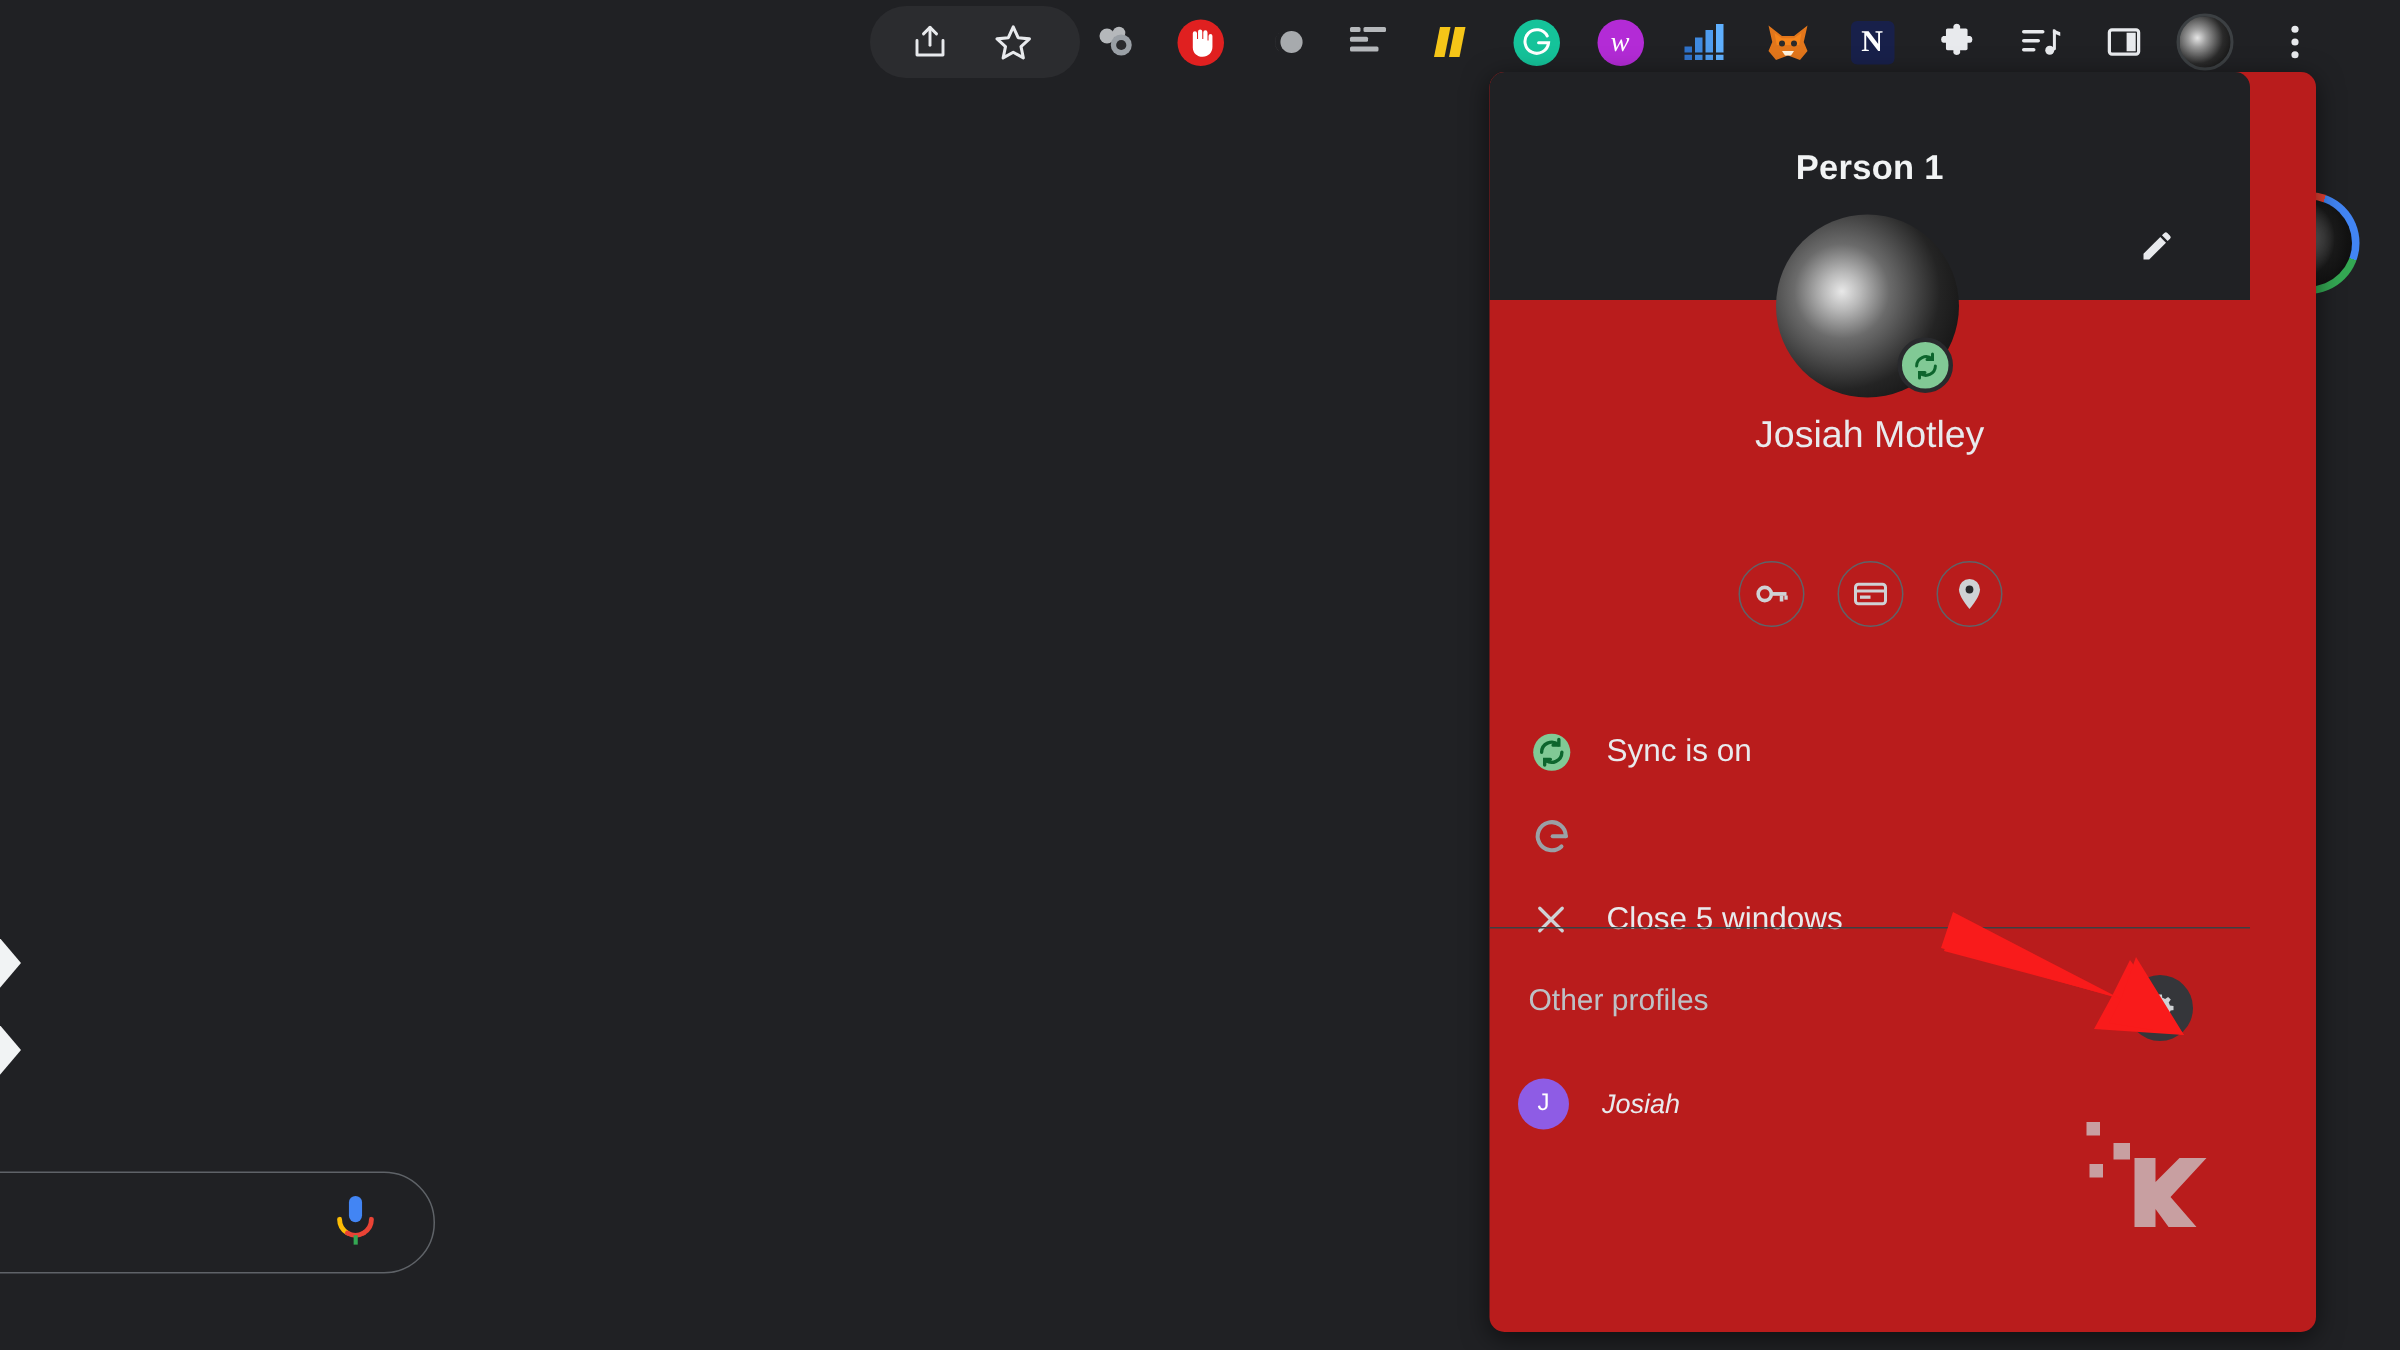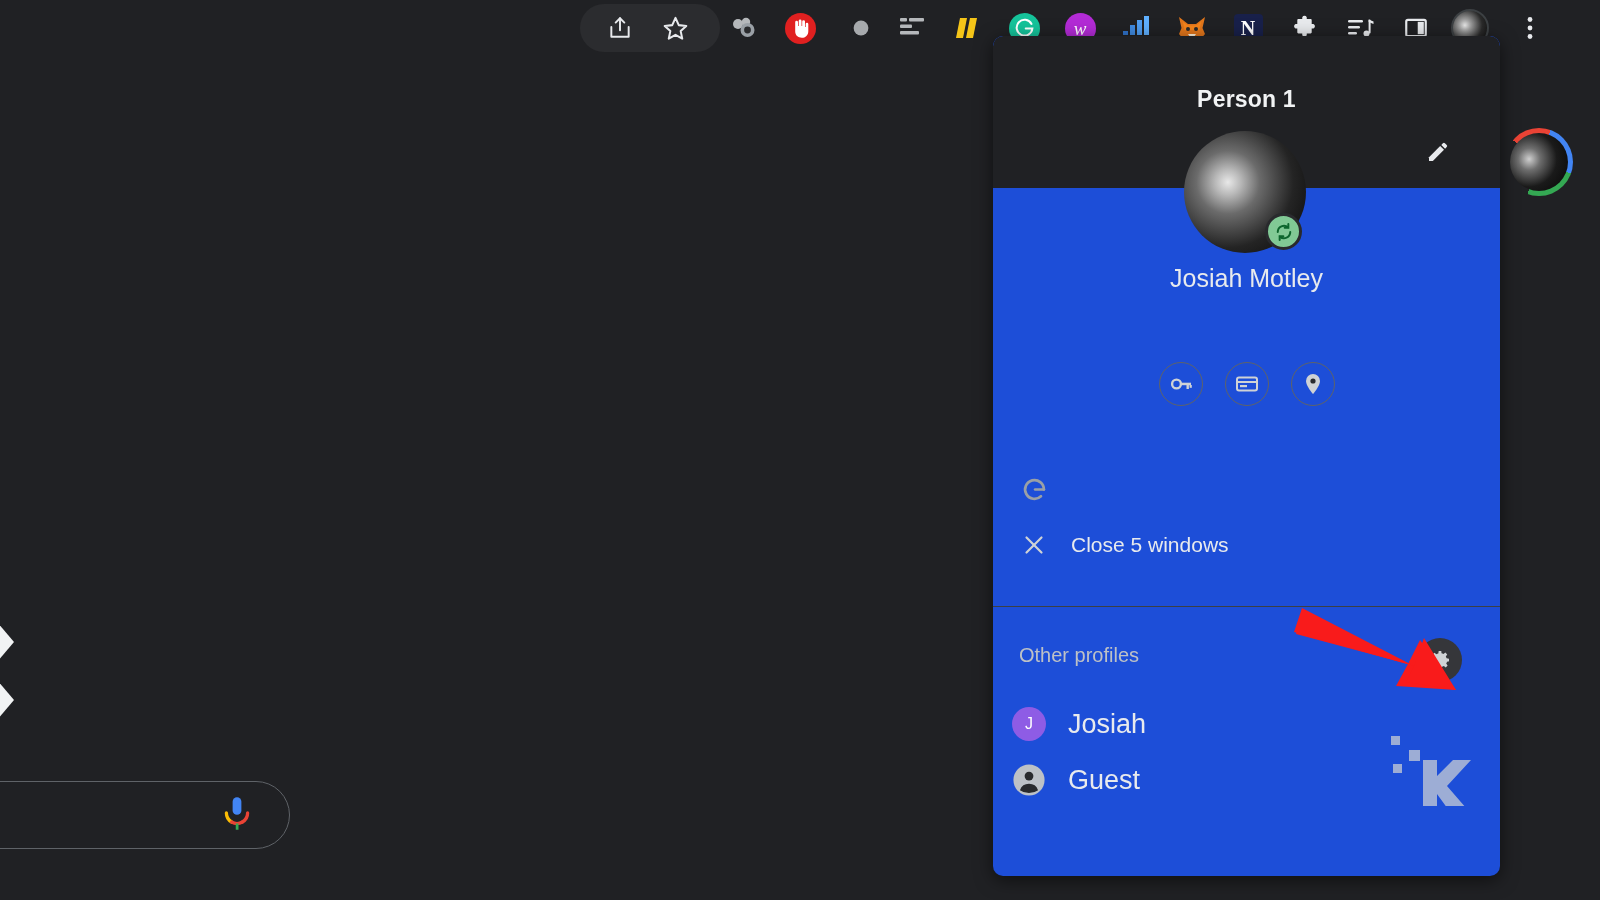--- a/index.html
+++ b/index.html
@@ -47,22 +47,22 @@
   }
   .chevrons { position:absolute; left:-8px; top:560px; }
   .search-box {
     position:absolute; left:-300px; top:725px; width:590px; height:68px;
     border:1px solid #5f6368; border-radius:34px; background:#202124;
   }
   .mic { position:absolute; left:222px; top:740px; width:30px; height:40px; }
 
   
   .panel {
-    position:absolute; left:993px; top:36px; width:507px; height:840px;
-    background:#1d4ed8; border-radius:10px;
+    position:absolute; left:993px; top:48px; width:551px; height:840px;
+    background:#b91c1c; border-radius:10px;
     box-shadow:0 4px 18px rgba(0,0,0,.55);
     overflow:hidden;
   }
   .panel-header {
     position:absolute; left:0; top:0; width:507px; height:152px;
     background:#202124; border-radius:10px 10px 0 0;
   }
   .panel-title {
     position:absolute; left:0; top:50px; width:507px; text-align:center;
     color:#f1f3f4; font-size:23px; font-weight:bold; letter-spacing:.2px;
@@ -125,21 +125,21 @@
 
   .profiles { position:absolute; left:0; top:660px; width:507px; }
   .profile-row {
     display:flex; align-items:center; height:56px; padding-left:19px;
   }
   .pr-avatar {
     width:34px; height:34px; border-radius:50%;
     display:flex; align-items:center; justify-content:center;
     color:#fff; font-size:16px; flex:0 0 34px;
   }
-  .pr-label { margin-left:22px; color:#e8eaed; font-size:27px; }
+  .pr-label { margin-left:22px; color:#e8eaed; font-size:18px;font-style:italic; }
   .pr-plus { width:34px; height:34px; display:flex; align-items:center; justify-content:center; flex:0 0 34px; }
 
   .watermark {
     position:absolute; left:1385px; top:728px; width:110px; height:90px;
     opacity:.72; pointer-events:none;
   }
 
   .red-arrow { position:absolute; left:1288px; top:598px; width:200px; height:110px; pointer-events:none; }
 </style>
 </head>
@@ -351,20 +351,34 @@
       </div>
       <div class="chip">
         <svg width="24" height="24" viewBox="0 0 24 24" fill="#cfd2d5">
           <path d="M12 2a7 7 0 0 0-7 7c0 5.1 7 13 7 13s7-7.9 7-13a7 7 0 0 0-7-7z"></path>
           <circle cx="12" cy="9" r="2.6" fill="#292a2d"></circle>
         </svg>
       </div>
     </div>
 
     <div class="menu">
+      <div class="menu-item">
+        <span class="mi-icon">
+          <svg width="27" height="27" viewBox="0 0 24 24">
+            <circle cx="12" cy="12" r="11" fill="#81c995"></circle>
+            <g fill="none" stroke="#0d652d" stroke-width="2" stroke-linecap="round">
+              <path d="M6 12a6 6 0 0 1 9.9-4.5"></path>
+                <polyline points="16.2,4.4 16.2,7.8 12.8,7.8"></polyline>
+              <path d="M18 12a6 6 0 0 1-9.9 4.5"></path>
+                <polyline points="7.8,19.6 7.8,16.2 11.2,16.2"></polyline>
+            </g>
+          </svg>
+        </span>
+        <span class="mi-label">Sync is on</span>
+      </div>
 
       <div class="menu-item">
         <span class="mi-icon">
           <svg width="25" height="25" viewBox="0 0 24 24" fill="none" stroke="#9aa0a6" stroke-width="2.6" stroke-linecap="round">
             <path d="M21 12a9 9 0 1 0-2.8 6.5"></path>
               <path d="M21 12h-8.4"></path>
           </svg>
         </span>
       </div>
 
@@ -388,30 +402,20 @@
         <path d="M12 8.2A3.8 3.8 0 1 0 12 15.8 3.8 3.8 0 0 0 12 8.2zm9 5.1v-2.6l-2.4-.4a6.9 6.9 0 0 0-.8-1.9l1.4-2-1.8-1.8-2 1.4a6.9 6.9 0 0 0-1.9-.8L13.3 3h-2.6l-.4 2.4a6.9 6.9 0 0 0-1.9.8l-2-1.4-1.8 1.8 1.4 2a6.9 6.9 0 0 0-.8 1.9L3 10.7v2.6l2.4.4c.2.7.4 1.3.8 1.9l-1.4 2 1.8 1.8 2-1.4c.6.4 1.2.6 1.9.8l.4 2.4h2.6l.4-2.4c.7-.2 1.3-.4 1.9-.8l2 1.4 1.8-1.8-1.4-2c.4-.6.6-1.2.8-1.9l2.4-.4z"></path>
       </svg>
     </div>
 
     <div class="profiles">
       <div class="profile-row">
         <span class="pr-avatar" style="background:#8e5ce5;">J</span>
         <span class="pr-label">Josiah</span>
       </div>
 
-      <div class="profile-row">
-        <span class="pr-avatar">
-          <svg width="34" height="34" viewBox="0 0 24 24">
-            <circle cx="12" cy="12" r="11" fill="#bdc1c6"></circle>
-            <circle cx="12" cy="9.2" r="3.1" fill="#292a2d"></circle>
-            <path d="M5.6 19.2a6.8 6.8 0 0 1 12.8 0 11 11 0 0 1-12.8 0z" fill="#292a2d"></path>
-          </svg>
-        </span>
-        <span class="pr-label">Guest</span>
-      </div>
 
     </div>
 
     <svg class="watermark" style="left:392px;top:680px;" viewBox="0 0 110 90">
       <rect x="6" y="20" width="9" height="9" fill="#cfd2d5"></rect>
       <rect x="24" y="34" width="11" height="11" fill="#cfd2d5"></rect>
       <rect x="8" y="48" width="9" height="9" fill="#cfd2d5"></rect>
       <path d="M38 44 h14 v16 l16 -16 h18 L62 70 l26 30 H68 L52 78 v22 H38 z" fill="#cfd2d5"></path>
     </svg>
   </div>

